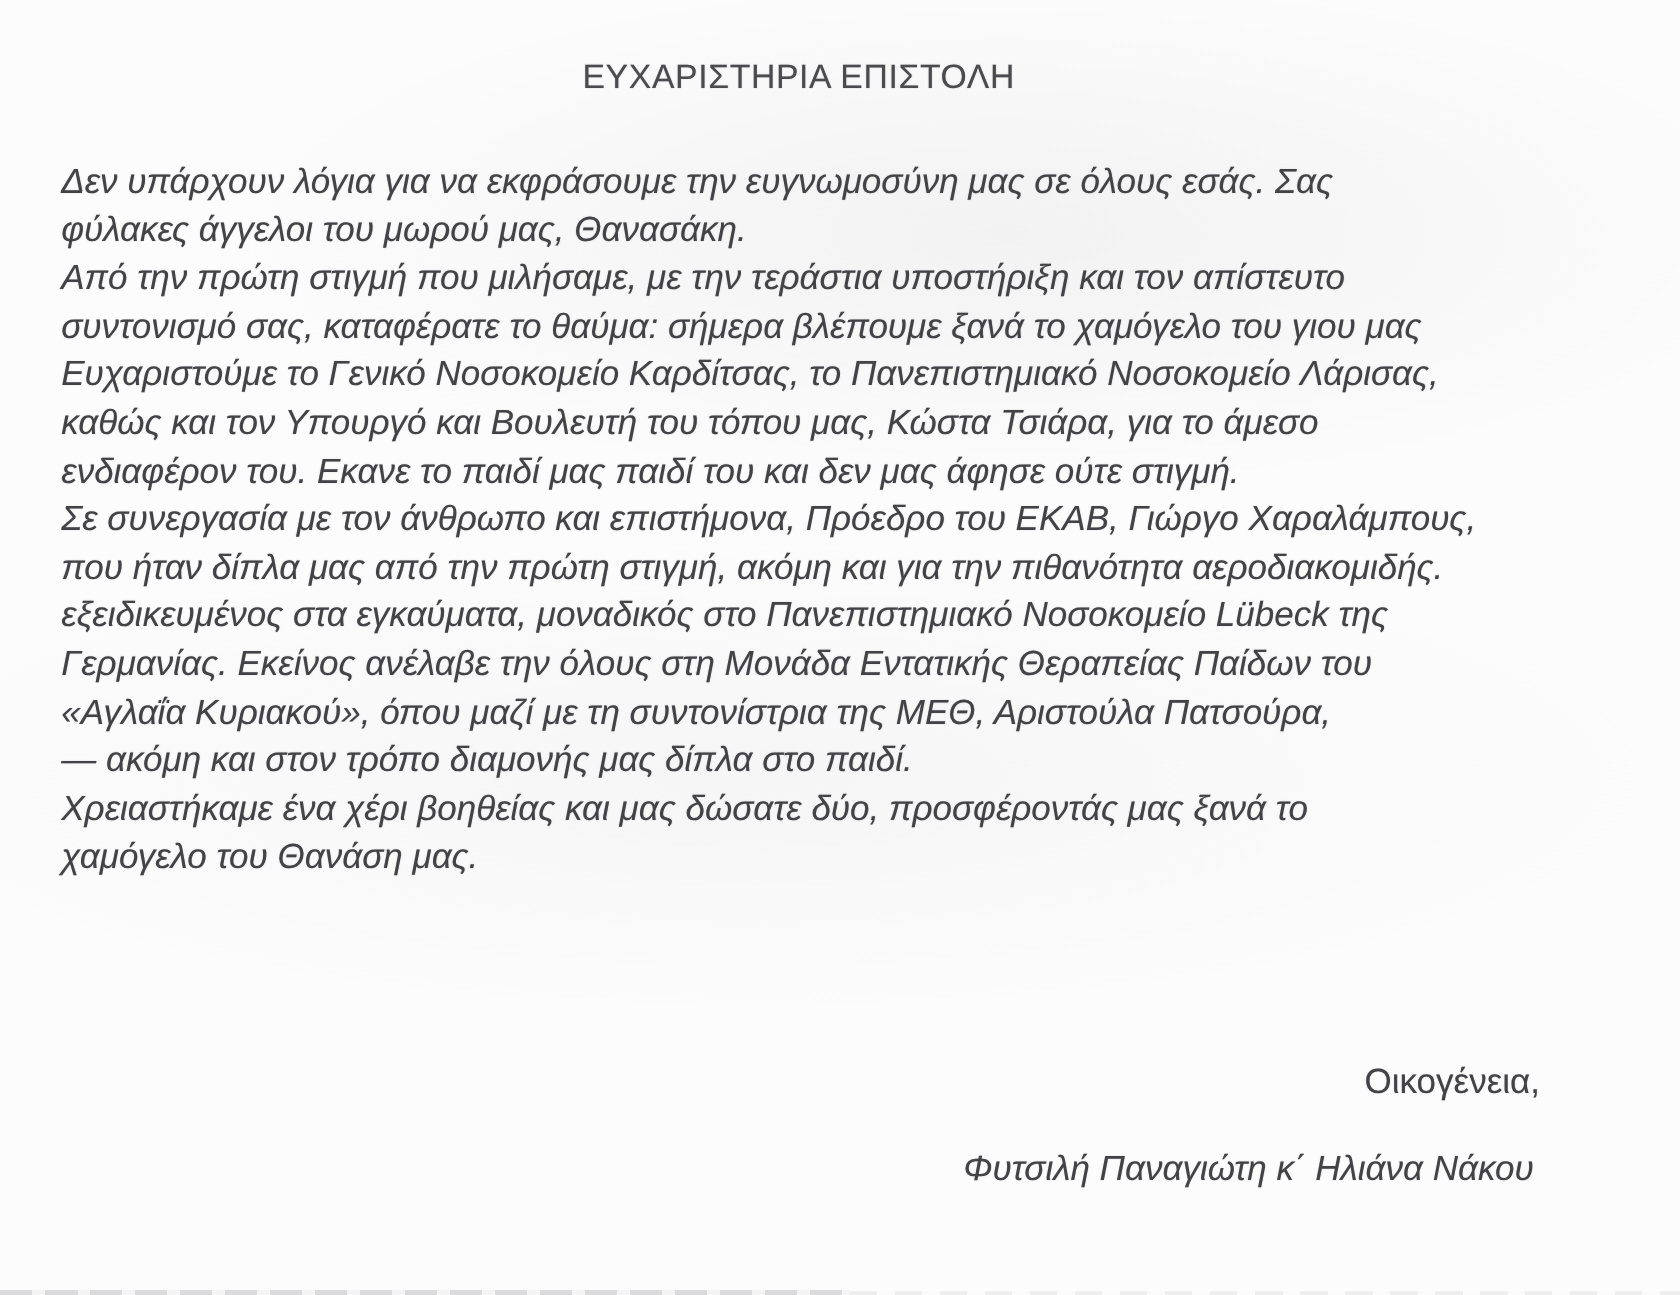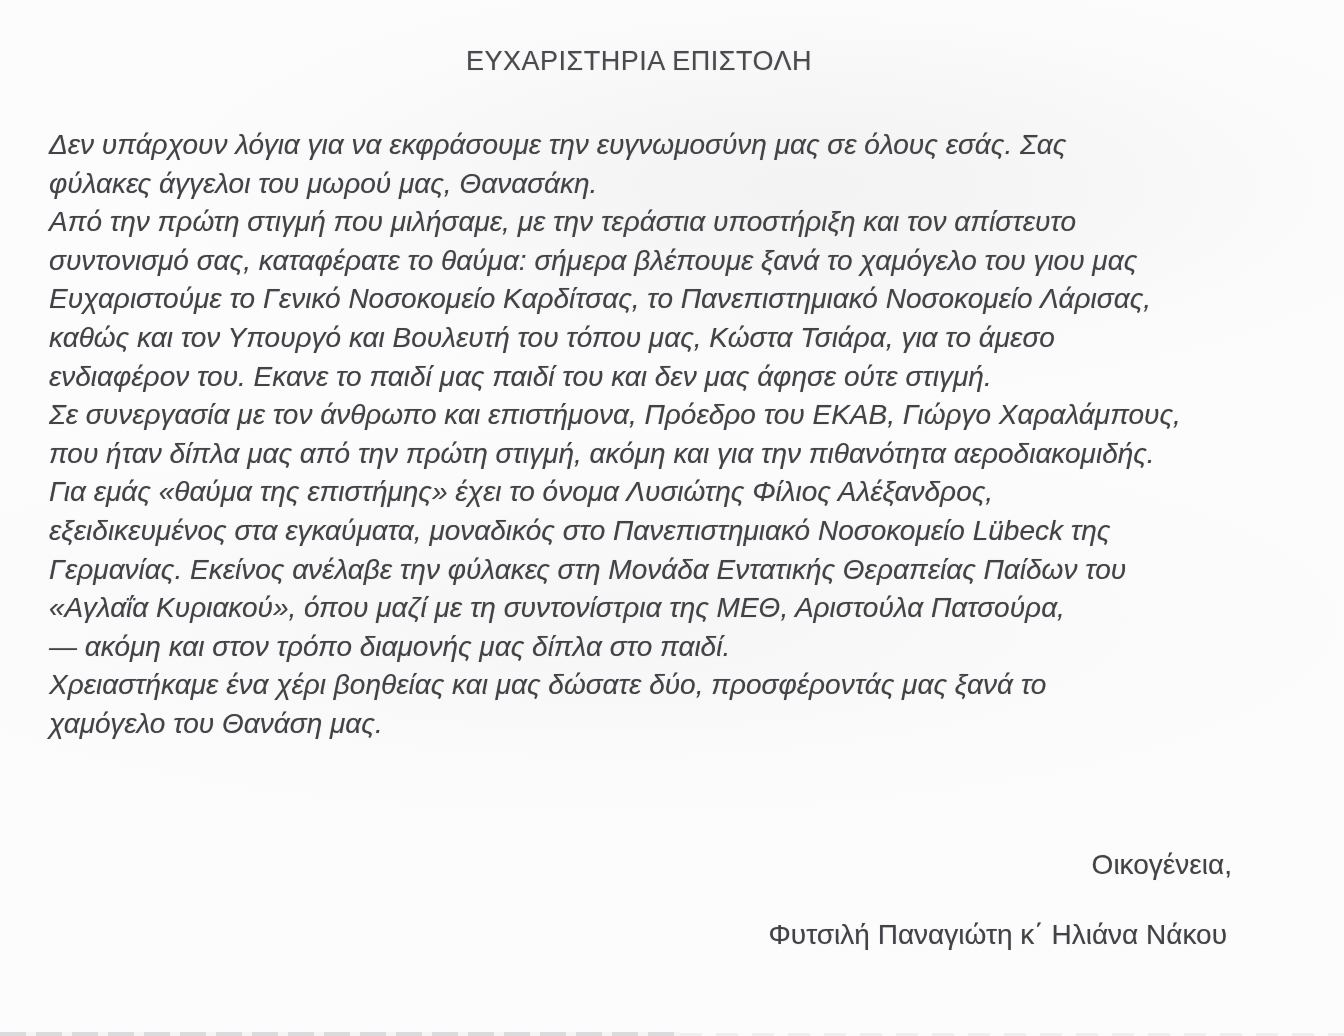--- a/index.html
+++ b/index.html
@@ -53,20 +53,21 @@
     text-shadow: 0 0 1px rgba(90,90,95,0.4);
   }
   .sig-closing {
     top: 849px;
     right: 112px;
     margin-left: 36px;
   }
   .sig-names {
     top: 919px;
     right: 117px;
+    font-style: italic;
   }
   .bottom-edge {
     position: absolute;
     left: 0;
     bottom: 0;
     width: 680px;
     height: 4px;
     background: repeating-linear-gradient(
       90deg,
       rgba(178,178,182,0.45) 0px, rgba(178,178,182,0.45) 26px,
@@ -96,23 +97,22 @@
   <div class="letter-body">
     <div class="line">Δεν υπάρχουν λόγια για να εκφράσουμε την ευγνωμοσύνη μας σε όλους εσάς. Σας</div>
     <div class="line">φύλακες άγγελοι του μωρού μας, Θανασάκη.</div>
     <div class="line">Από την πρώτη στιγμή που μιλήσαμε, με την τεράστια υποστήριξη και τον απίστευτο</div>
     <div class="line">συντονισμό σας, καταφέρατε το θαύμα: σήμερα βλέπουμε ξανά το χαμόγελο του γιου μας</div>
     <div class="line">Ευχαριστούμε το Γενικό Νοσοκομείο Καρδίτσας, το Πανεπιστημιακό Νοσοκομείο Λάρισας,</div>
     <div class="line">καθώς και τον Υπουργό και Βουλευτή του τόπου μας, Κώστα Τσιάρα, για το άμεσο</div>
     <div class="line">ενδιαφέρον του. Εκανε το παιδί μας παιδί του και δεν μας άφησε ούτε στιγμή.</div>
     <div class="line">Σε συνεργασία με τον άνθρωπο και επιστήμονα, Πρόεδρο του ΕΚΑΒ, Γιώργο Χαραλάμπους,</div>
     <div class="line">που ήταν δίπλα μας από την πρώτη στιγμή, ακόμη και για την πιθανότητα αεροδιακομιδής.</div>
-    <div class="line">Για εμάς «θαύμα της επιστήμης» έχει το όνομα Λυσιώτης Φίλιος Αλέξανδρος,</div>
     <div class="line">εξειδικευμένος στα εγκαύματα, μοναδικός στο Πανεπιστημιακό Νοσοκομείο Lübeck της</div>
-    <div class="line">Γερμανίας. Εκείνος ανέλαβε την φύλακες στη Μονάδα Εντατικής Θεραπείας Παίδων του</div>
+    <div class="line">Γερμανίας. Εκείνος ανέλαβε την όλους στη Μονάδα Εντατικής Θεραπείας Παίδων του</div>
     <div class="line">«Αγλαΐα Κυριακού», όπου μαζί με τη συντονίστρια της ΜΕΘ, Αριστούλα Πατσούρα,</div>
     <div class="line">— ακόμη και στον τρόπο διαμονής μας δίπλα στο παιδί.</div>
     <div class="line">Χρειαστήκαμε ένα χέρι βοηθείας και μας δώσατε δύο, προσφέροντάς μας ξανά το</div>
     <div class="line">χαμόγελο του Θανάση μας.</div>
   </div>
 
   <div class="sig sig-closing">Οικογένεια,</div>
   <div class="sig sig-names">Φυτσιλή Παναγιώτη κ΄ Ηλιάνα Νάκου</div>
 
   <div class="bottom-edge"></div>

